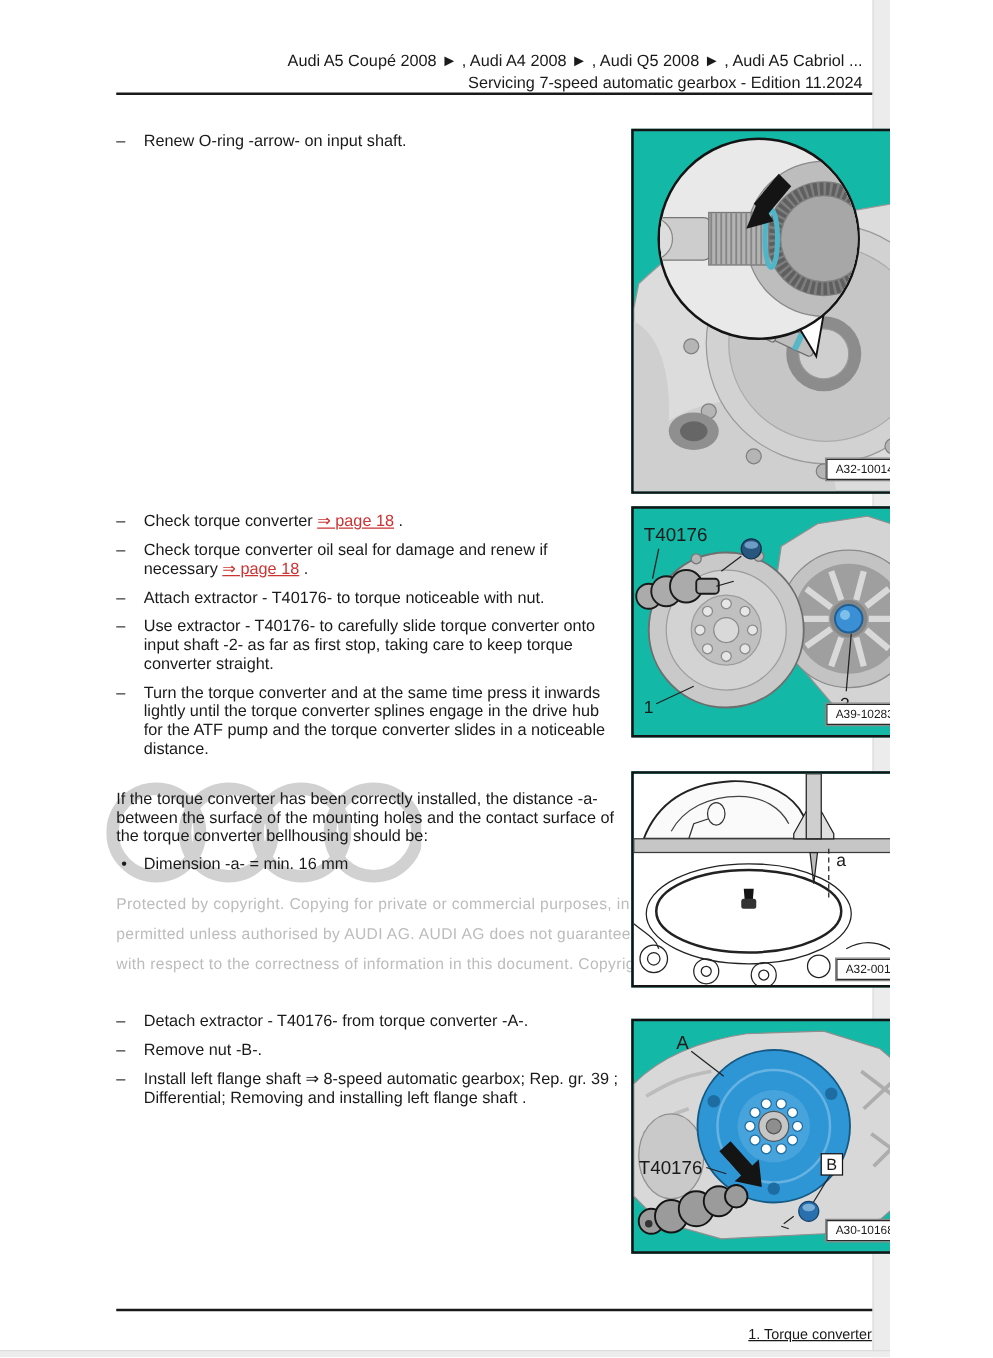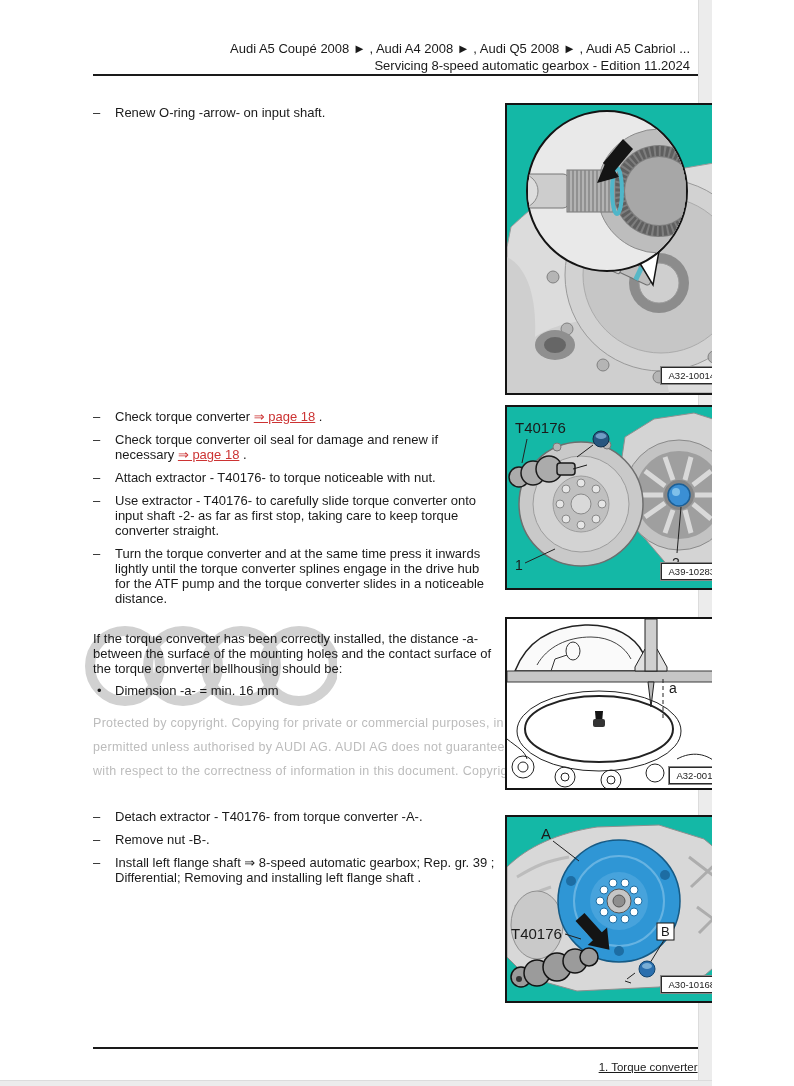--- a/index.html
+++ b/index.html
@@ -41,21 +41,21 @@
   .edge-right { position:absolute; right:0; top:0; width:14px; height:100%; background:#ececec; border-left:1px solid #dcdcdc; }
   .edge-bottom { position:absolute; left:0; bottom:0; width:100%; height:6px; background:#ececec; border-top:1px solid #dcdcdc; }
 </style>
 </head>
 <body>
 
 <div class="page">
 
   <div class="hdr-lines">
     <div>Audi A5 Coupé 2008 ► , Audi A4 2008 ► , Audi Q5 2008 ► , Audi A5 Cabriol ...</div>
-    <div>Servicing 8-speed automatic gearbox - Edition 11.2024</div>
+    <div>Servicing 7-speed automatic gearbox - Edition 11.2024</div>
   </div>
   <div class="logo">
     <span>
       <svg width="46" height="17" viewBox="0 0 46 17">
         <g fill="none" stroke="#1a1a1a" stroke-width="2">
           <circle cx="7" cy="8.5" r="6"></circle>
             <circle cx="17.7" cy="8.5" r="6"></circle>
           <circle cx="28.4" cy="8.5" r="6"></circle>
             <circle cx="39.1" cy="8.5" r="6"></circle>
         </g>

